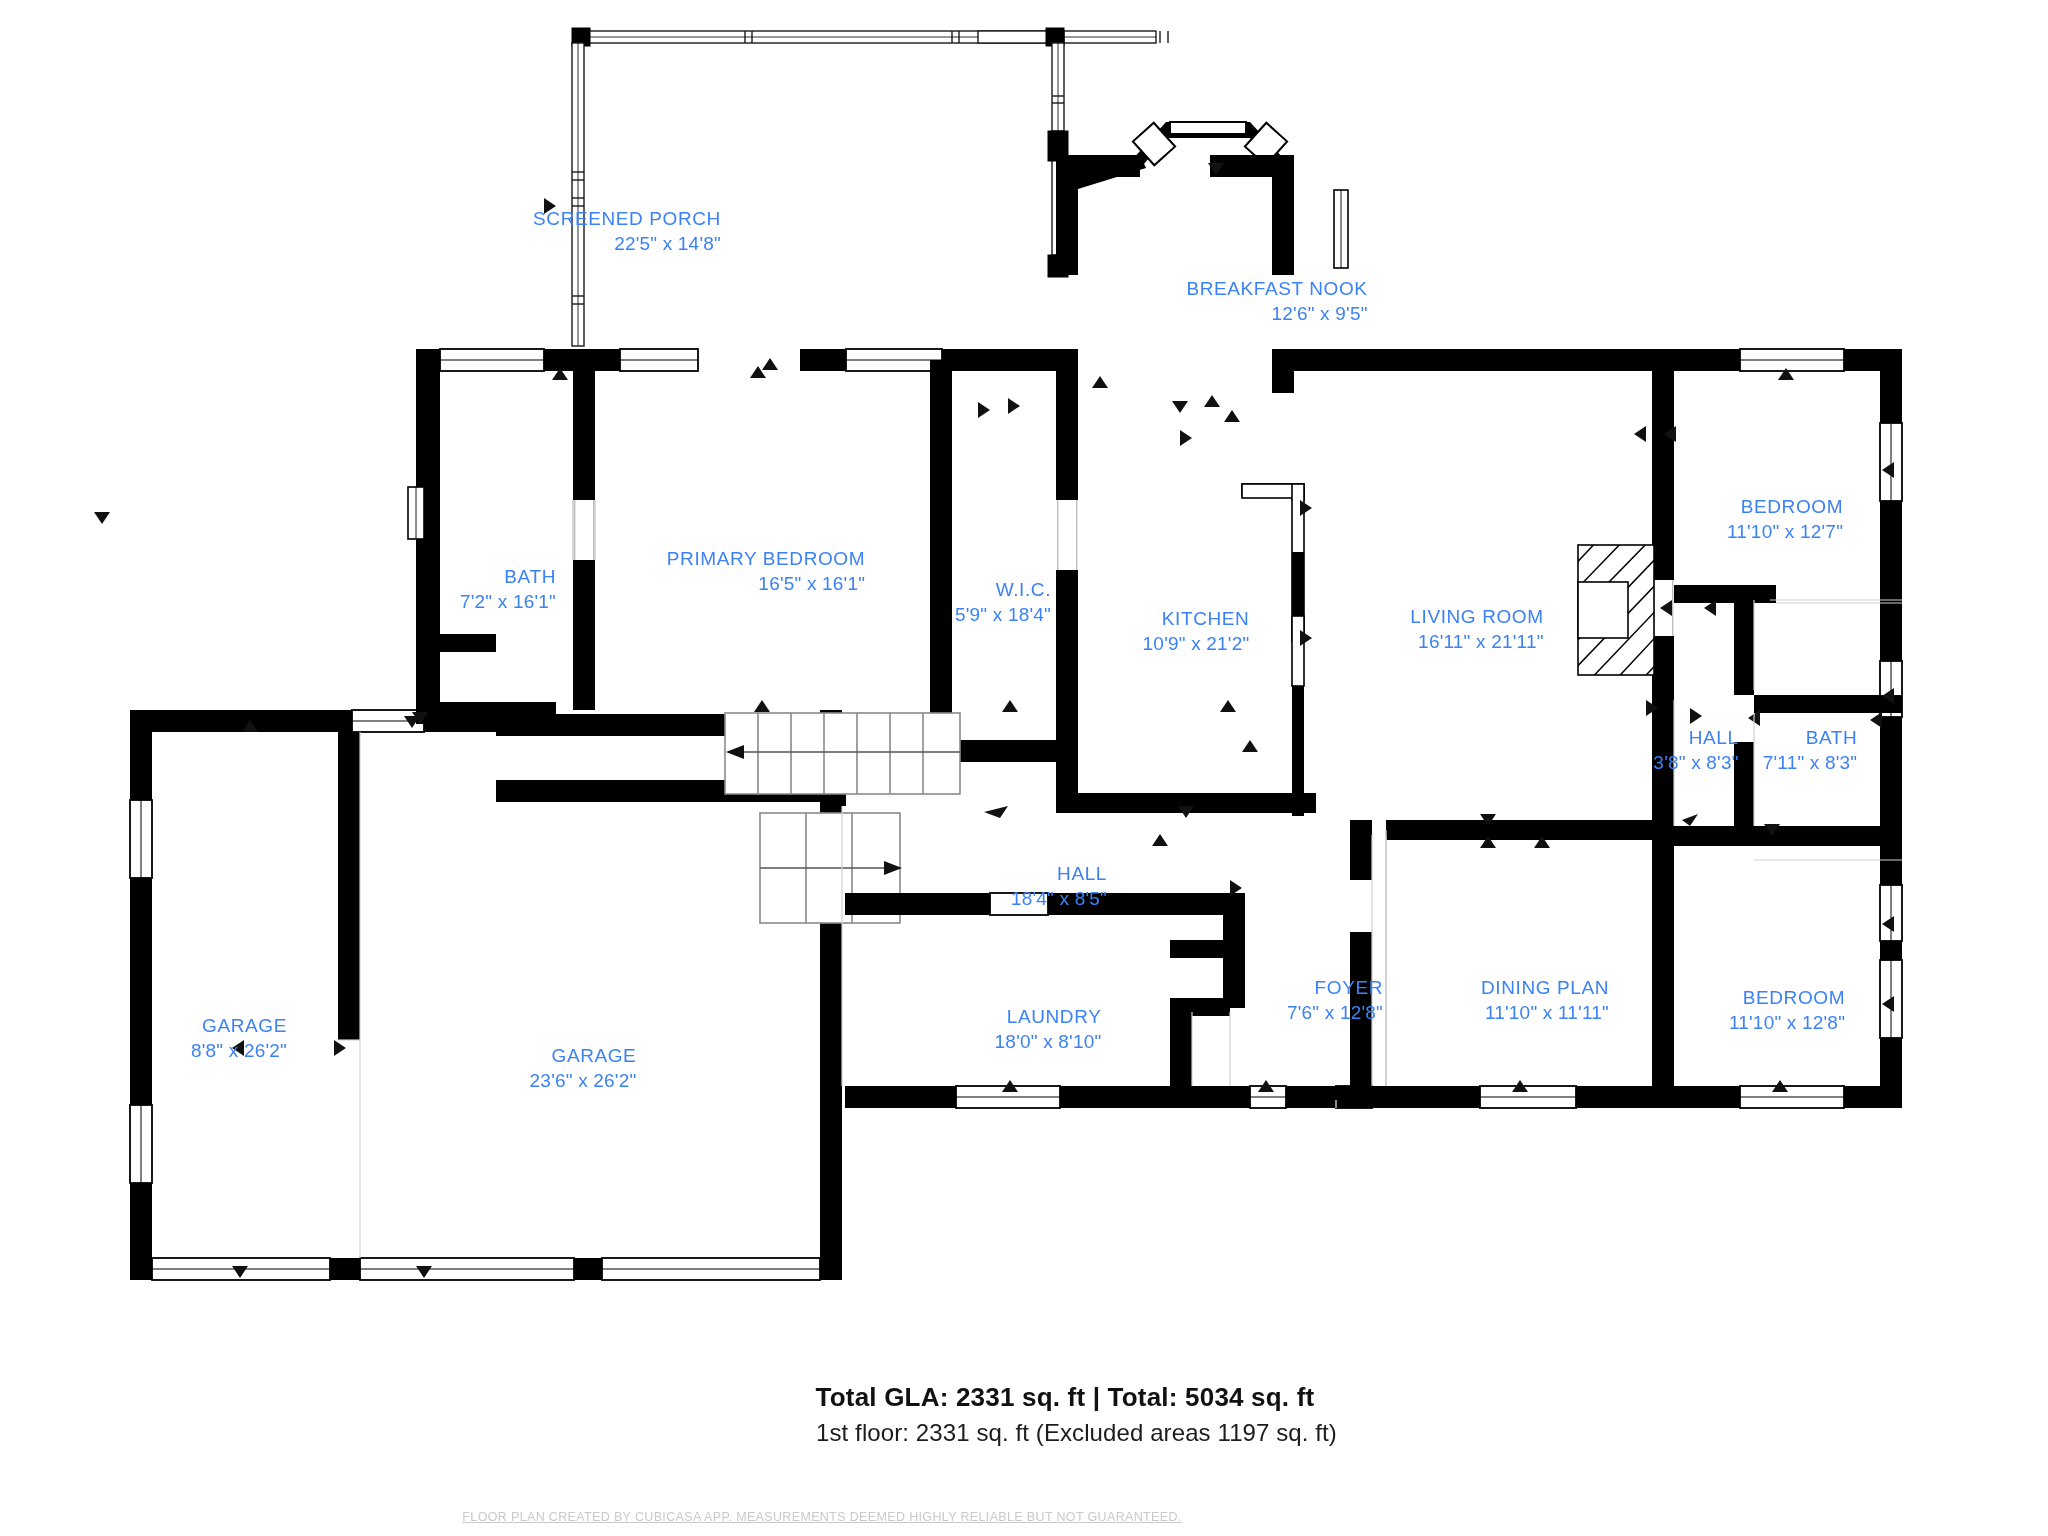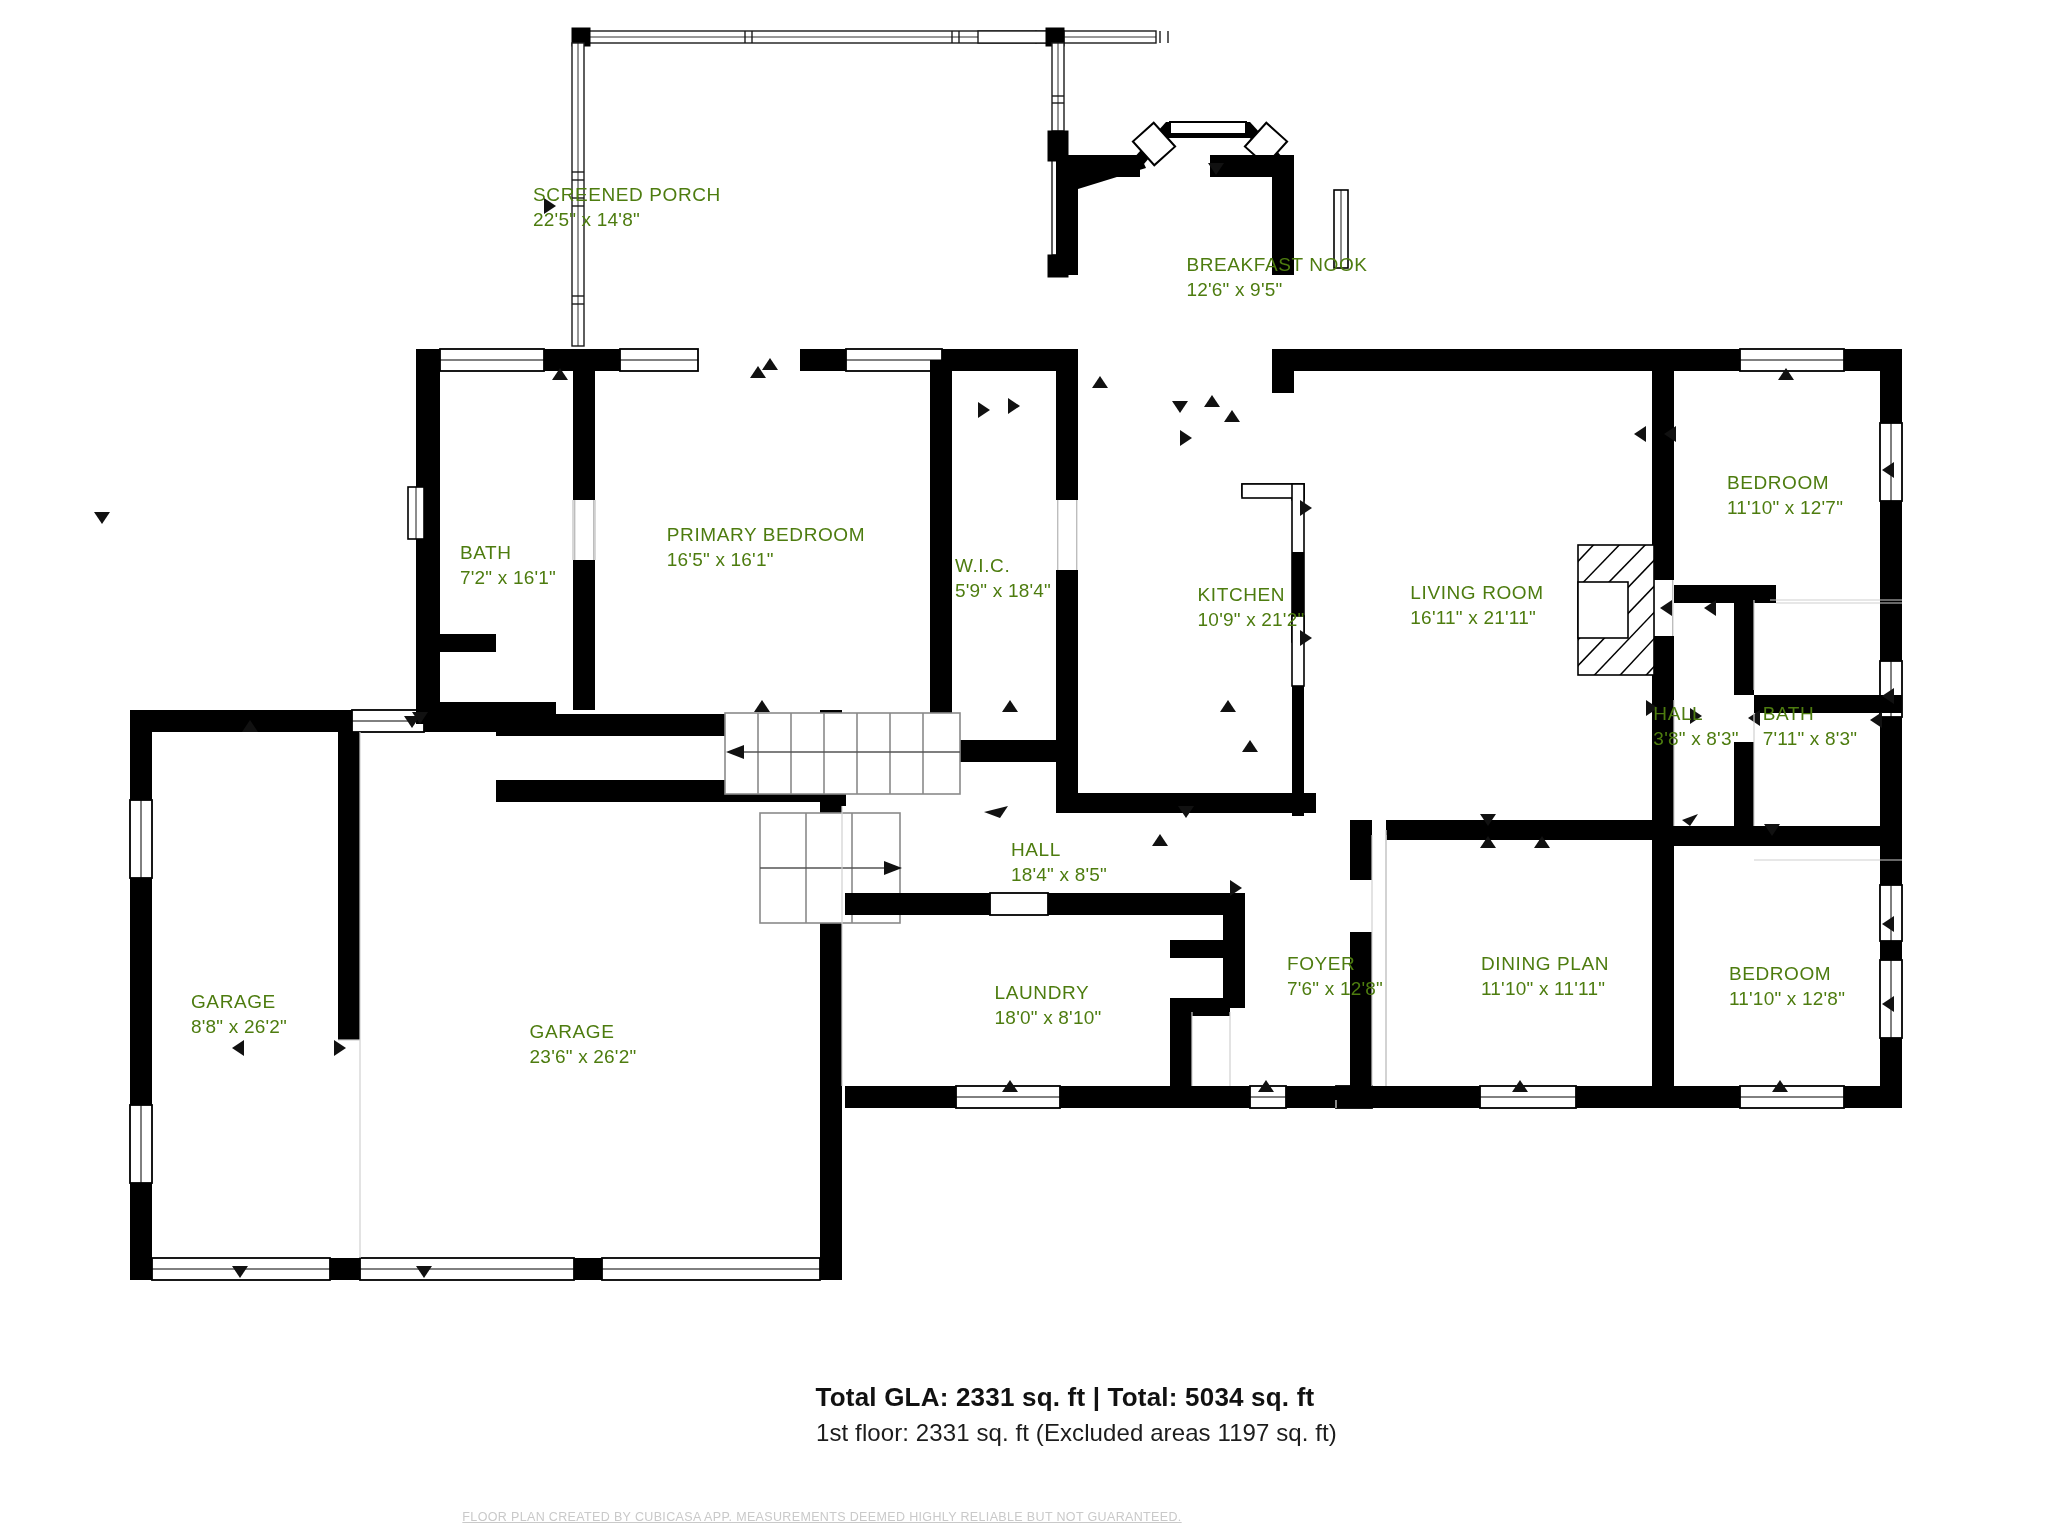--- a/index.html
+++ b/index.html
@@ -22,26 +22,27 @@
   }
   #floorplan-svg {
     position: absolute;
     left: 0; top: 0;
     width: 2048px;
     height: 1536px;
     display: block;
   }
   .room-label {
     position: absolute;
-    text-align: left;
-    color: #4d7c0f;
+    text-align: right;
+    color: #3b82f6;
     line-height: 1.32;
     white-space: nowrap;
     transform: translate(-50%, -50%);
     pointer-events: none;
+    margin-top: 24px;
   }
   .room-name {
     font-size: 19px;
     letter-spacing: 0.6px;
     display: block;
   }
   .room-dims {
     font-size: 19px;
     letter-spacing: 0.2px;
     display: block;
@@ -430,21 +431,21 @@
     <span class="room-dims">7'2" x 16'1"</span>
   </div>
   <div class="room-label" style="left:766px; top:547px;">
     <span class="room-name">PRIMARY BEDROOM</span>
     <span class="room-dims">16'5" x 16'1"</span>
   </div>
   <div class="room-label" style="left:1003px; top:578px;">
     <span class="room-name">W.I.C.</span>
     <span class="room-dims">5'9" x 18'4"</span>
   </div>
-  <div class="room-label" style="left:1251px; top:607px;">
+  <div class="room-label" style="left:1196px; top:607px;">
     <span class="room-name">KITCHEN</span>
     <span class="room-dims">10'9" x 21'2"</span>
   </div>
   <div class="room-label" style="left:1477px; top:605px;">
     <span class="room-name">LIVING ROOM</span>
     <span class="room-dims">16'11" x 21'11"</span>
   </div>
   <div class="room-label" style="left:1785px; top:495px;">
     <span class="room-name">BEDROOM</span>
     <span class="room-dims">11'10" x 12'7"</span>

